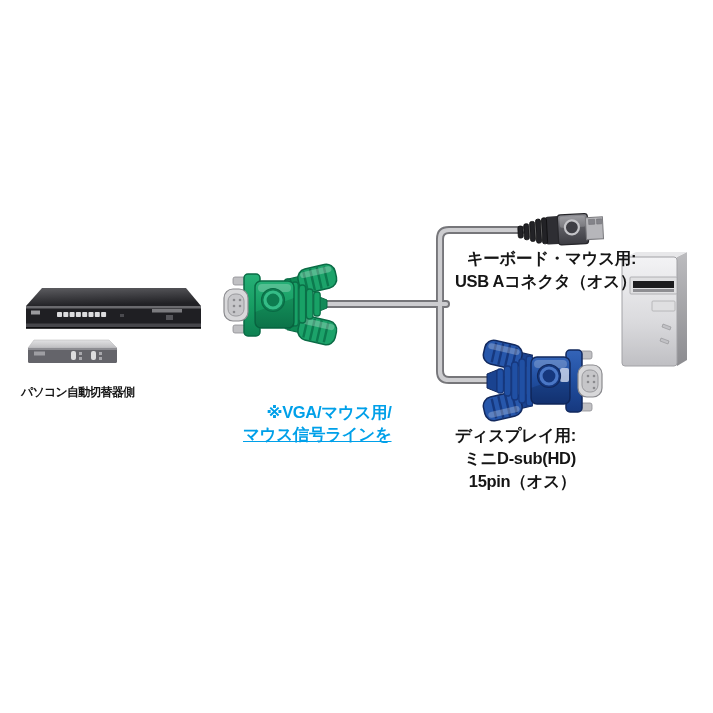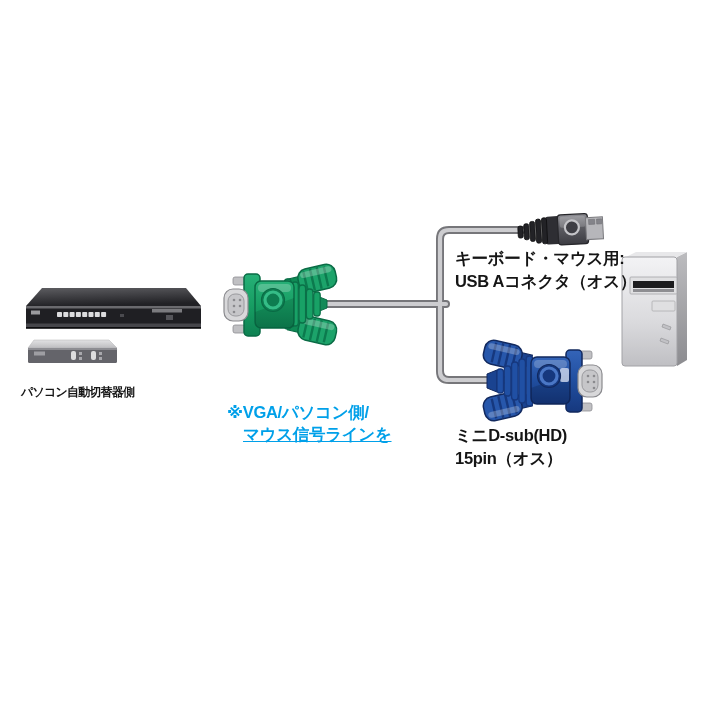--- a/index.html
+++ b/index.html
@@ -10,20 +10,21 @@
     overflow:hidden;
     font-family:"Liberation Sans","DejaVu Sans",sans-serif;
   }
   .stage svg{position:absolute;left:0;top:0;}
   .label{
     position:absolute;
     font-weight:700;
     color:#151515;
     white-space:nowrap;
     letter-spacing:-0.3px;
+    text-align:right;
   }
   .label-lg{font-size:12px;}
   .label-md{font-size:16.5px;line-height:23px;}
   .note{color:#00a0e9;}
   .note .indent{margin-left:16px;text-decoration:underline;}
 </style>
 </head>
 <body>
 
 <div class="stage">
@@ -222,28 +223,29 @@
       <rect x="652" y="301" width="23" height="10" rx="1" fill="#dfdfe1" stroke="#adadb0" stroke-width="0.8"></rect>
       <polygon points="663,324 671,327 670,330 662,327" fill="#c2c2c6" stroke="#8e8e92" stroke-width="0.6"></polygon>
       <polygon points="661,338 669,341 668,344 660,341" fill="#c2c2c6" stroke="#8e8e92" stroke-width="0.6"></polygon>
     </g>
   </svg>
 
   <div class="label label-lg" style="left:21px;top:384px;letter-spacing:-0.8px;">パソコン自動切替器側</div>
 
 
   <div class="label label-md note" style="left:227px;top:401px;line-height:22px;">
-    <div>※VGA/パソコン側/</div>
+    <div>※VGA/マウス用/</div>
     <div class="indent">マウス信号ラインを</div>
   </div>
 
   <div class="label label-md" style="left:455px;top:247px;">
     <div>キーボード・マウス用:</div>
     <div>USB Aコネクタ（オス）</div>
   </div>
 
   <div class="label label-md" style="left:455px;top:424px;">
+    <div>ディスプレイ用:</div>
     <div>ミニD-sub(HD)</div>
     <div>15pin（オス）</div>
   </div>
 
 
 </div>
 
 </body></html>

